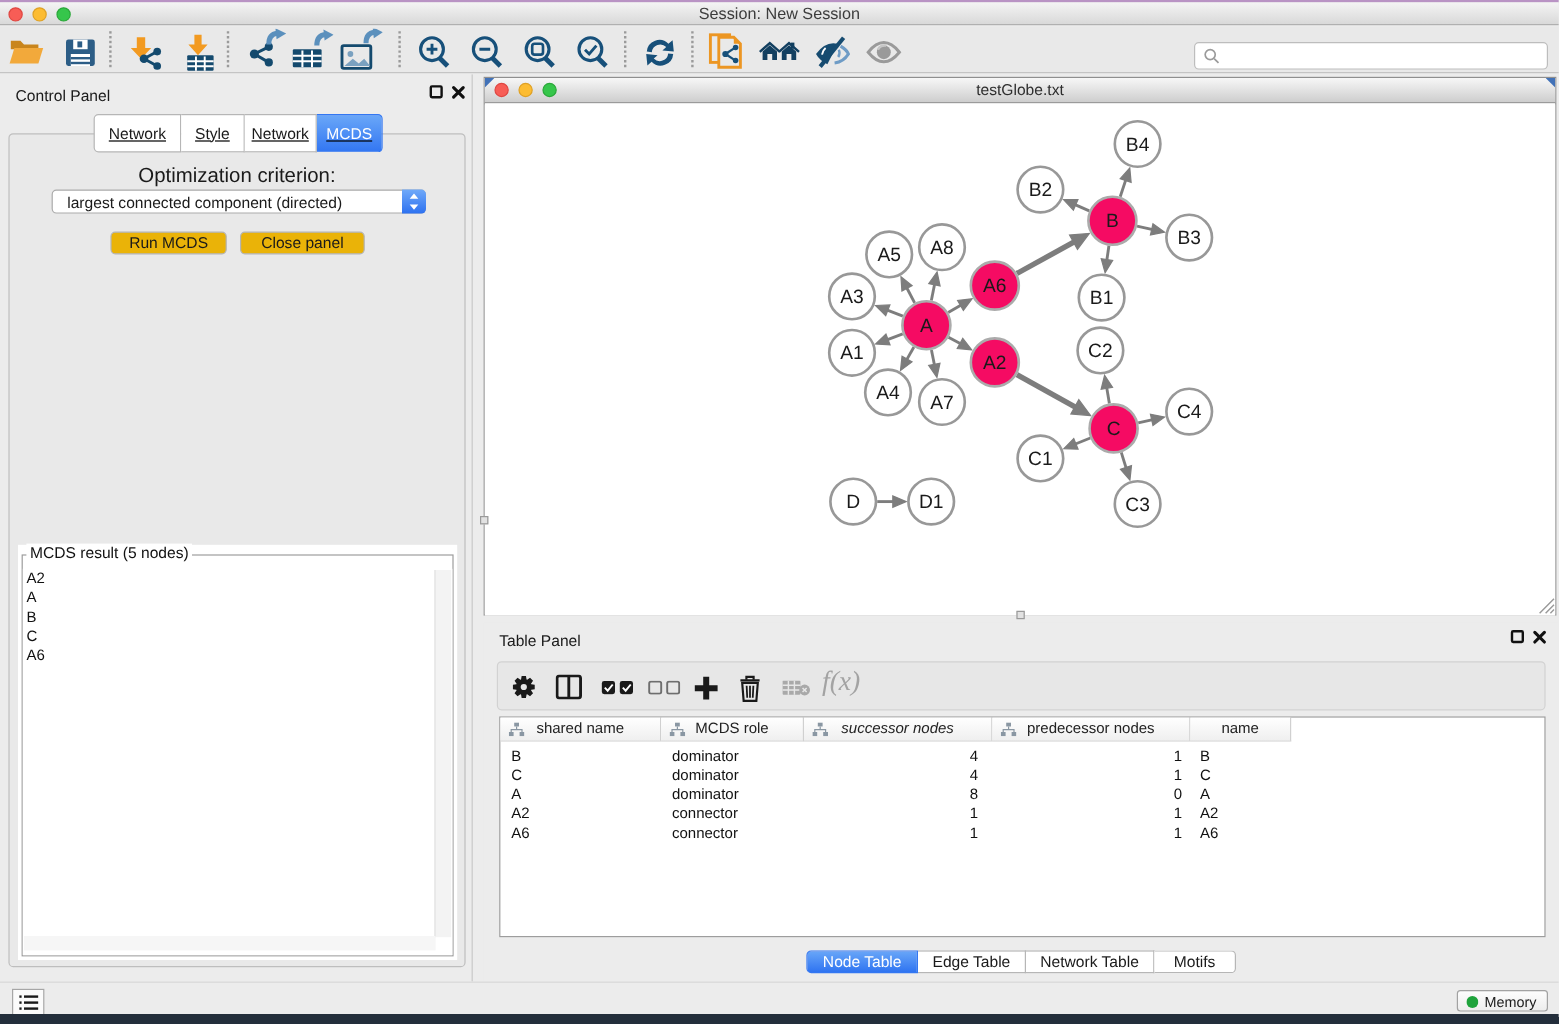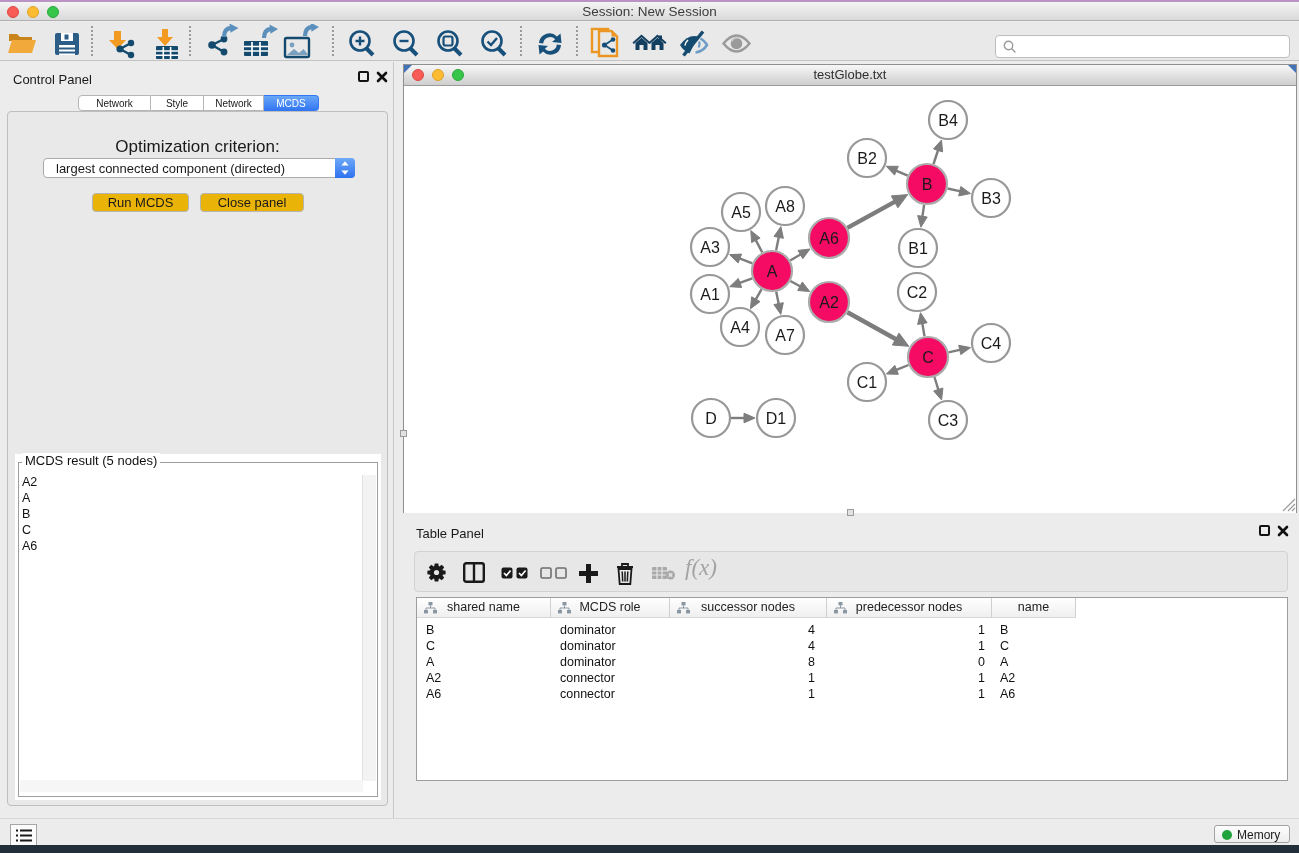--- a/index.html
+++ b/index.html
@@ -17,21 +17,21 @@
 .sep { position:absolute; top:4px; height:30px; width:0;
   border-left:2px dotted #9a9a9a; }
 .ticon { position:absolute; top:2px; }
 #searchbox { left:995px; top:13px; width:295px; height:23px; background:#fff;
   border:1px solid #bdbdbd; border-radius:4px; }
 
 #cpanel { left:0; top:62px; width:394px; height:756px; background:#ececec; border-right:1px solid #c9c9c9; }
 #cpanel h1 { font-size:13px; font-weight:normal; color:#1a1a1a; position:absolute; left:13px; top:10px; }
 .winbtns { position:absolute; }
 
-.seg { position:absolute; display:flex; height:16px; font-size:10px; z-index:3; }
+.seg { position:absolute; display:flex; height:32px; font-size:13px; z-index:3;text-decoration:underline; }
 .seg div { background:#fff; border:1px solid #b6b6b6; border-left:none; color:#1a1a1a;
   display:flex; align-items:center; justify-content:center; }
 .seg div:first-child { border-left:1px solid #b6b6b6; border-radius:4px 0 0 4px; }
 .seg div:last-child { border-radius:0 4px 4px 0; }
 .seg div.on { background:linear-gradient(#6aa7f8,#3377f2); border-color:#3377f2; color:#fff; }
 #cpane { left:7px; top:49px; width:381px; height:695px; border:1px solid #bebebe; border-radius:4px; background:#e9e9e9; }
 #optlabel { left:0; top:25px; width:100%; text-align:center; font-size:17px; color:#1a1a1a; }
 #dropdown { left:35px; top:46px; width:312px; height:20px; background:#fff; border:1px solid #ababab; border-radius:4px; }
 #dropdown span { position:absolute; left:12px; top:2px; font-size:13px; color:#1a1a1a; }
 #spinner { position:absolute; right:-1px; top:-1px; width:20px; height:20px; border-radius:0 4px 4px 0;
@@ -402,21 +402,21 @@
           <path d="M0 4 h15 M0 8 h15 M5 0 v12 M10 0 v12"></path>
         </g>
       <circle cx="18.5" cy="8" r="4.5" fill="#a9a9a9"></circle>
         <path d="M16.8 6.3 l3.4 3.4 M20.2 6.3 l-3.4 3.4" stroke="#e7e7e7" stroke-width="1.3"></path>
     </svg>
     <div style="position:absolute;left:270px;top:3px;font-family:'Liberation Serif',serif;font-style:italic;font-size:23px;color:#a3a3a3;">f(x)</div>
   </div>
   <div id="ttable">
     <div class="thead" style="left:0;width:134px;">shared name</div>
     <div class="thead" style="left:134px;width:119px;">MCDS role</div>
-    <div class="thead" style="left:253px;width:157px;">successor nodes</div>
+    <div class="thead" style="left:253px;width:157px;font-style:italic;">successor nodes</div>
     <div class="thead" style="left:410px;width:165px;">predecessor nodes</div>
     <div class="thead" style="left:575px;width:84px;border-right:1px solid #d0d0d0;">name</div>
     <svg class="hicon" style="left:7px" width="13" height="12" viewBox="0 0 13 12">
         <g fill="#8a97a3">
           <rect x="4.5" y="0" width="4" height="3.4"></rect>
           <rect x="0" y="8" width="4" height="3.4"></rect>
           <rect x="9" y="8" width="4" height="3.4"></rect>
         </g>
         <path d="M6.5 3.4 V6 M2 8 V6 H11 V8" stroke="#8a97a3" stroke-width="1" fill="none"></path>
       </svg>
@@ -463,20 +463,26 @@
       <div class="trow" style="left:143px;top:72px;">connector</div>
       <div class="trow" style="left:298px;top:72px;width:100px;text-align:right;">1</div>
       <div class="trow" style="left:468px;top:72px;width:100px;text-align:right;">1</div>
       <div class="trow" style="left:583px;top:72px;">A2</div>
     <div class="trow" style="left:9px;top:88px;">A6</div>
       <div class="trow" style="left:143px;top:88px;">connector</div>
       <div class="trow" style="left:298px;top:88px;width:100px;text-align:right;">1</div>
       <div class="trow" style="left:468px;top:88px;width:100px;text-align:right;">1</div>
       <div class="trow" style="left:583px;top:88px;">A6</div>
   </div>
+  <div id="btabs">
+    <div style="width:93px" class="on">Node Table</div>
+    <div style="width:90px">Edge Table</div>
+    <div style="width:107px">Network Table</div>
+    <div style="width:68px">Motifs</div>
+  </div>
 </div>
 
 <div class="abs" id="statusbar">
   <div id="listbtn">
     <svg style="position:absolute;left:5px;top:4px" width="16" height="13" viewBox="0 0 16 13">
       <g fill="#1a1a1a">
           <rect x="0" y="0.5" width="2" height="2"></rect>
           <rect x="4" y="0.5" width="12" height="2"></rect>
       <rect x="0" y="5.5" width="2" height="2"></rect>
           <rect x="4" y="5.5" width="12" height="2"></rect>

